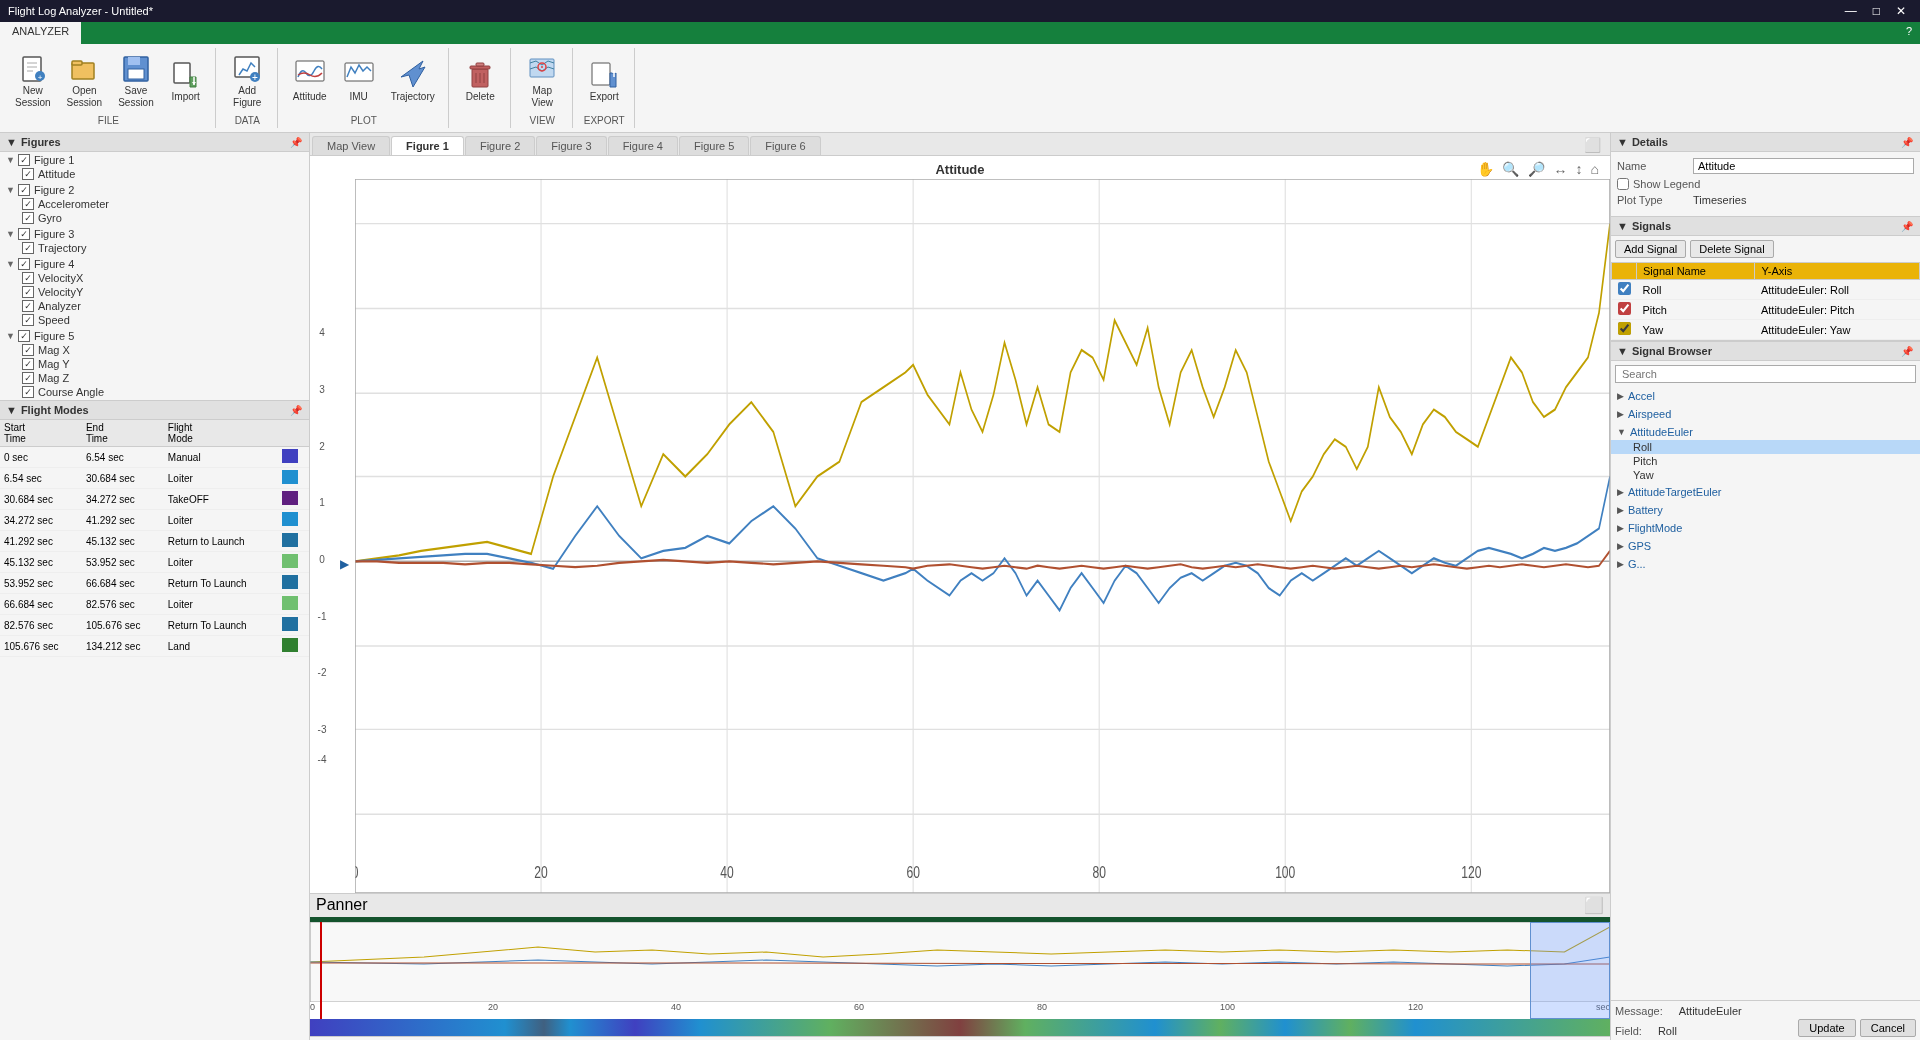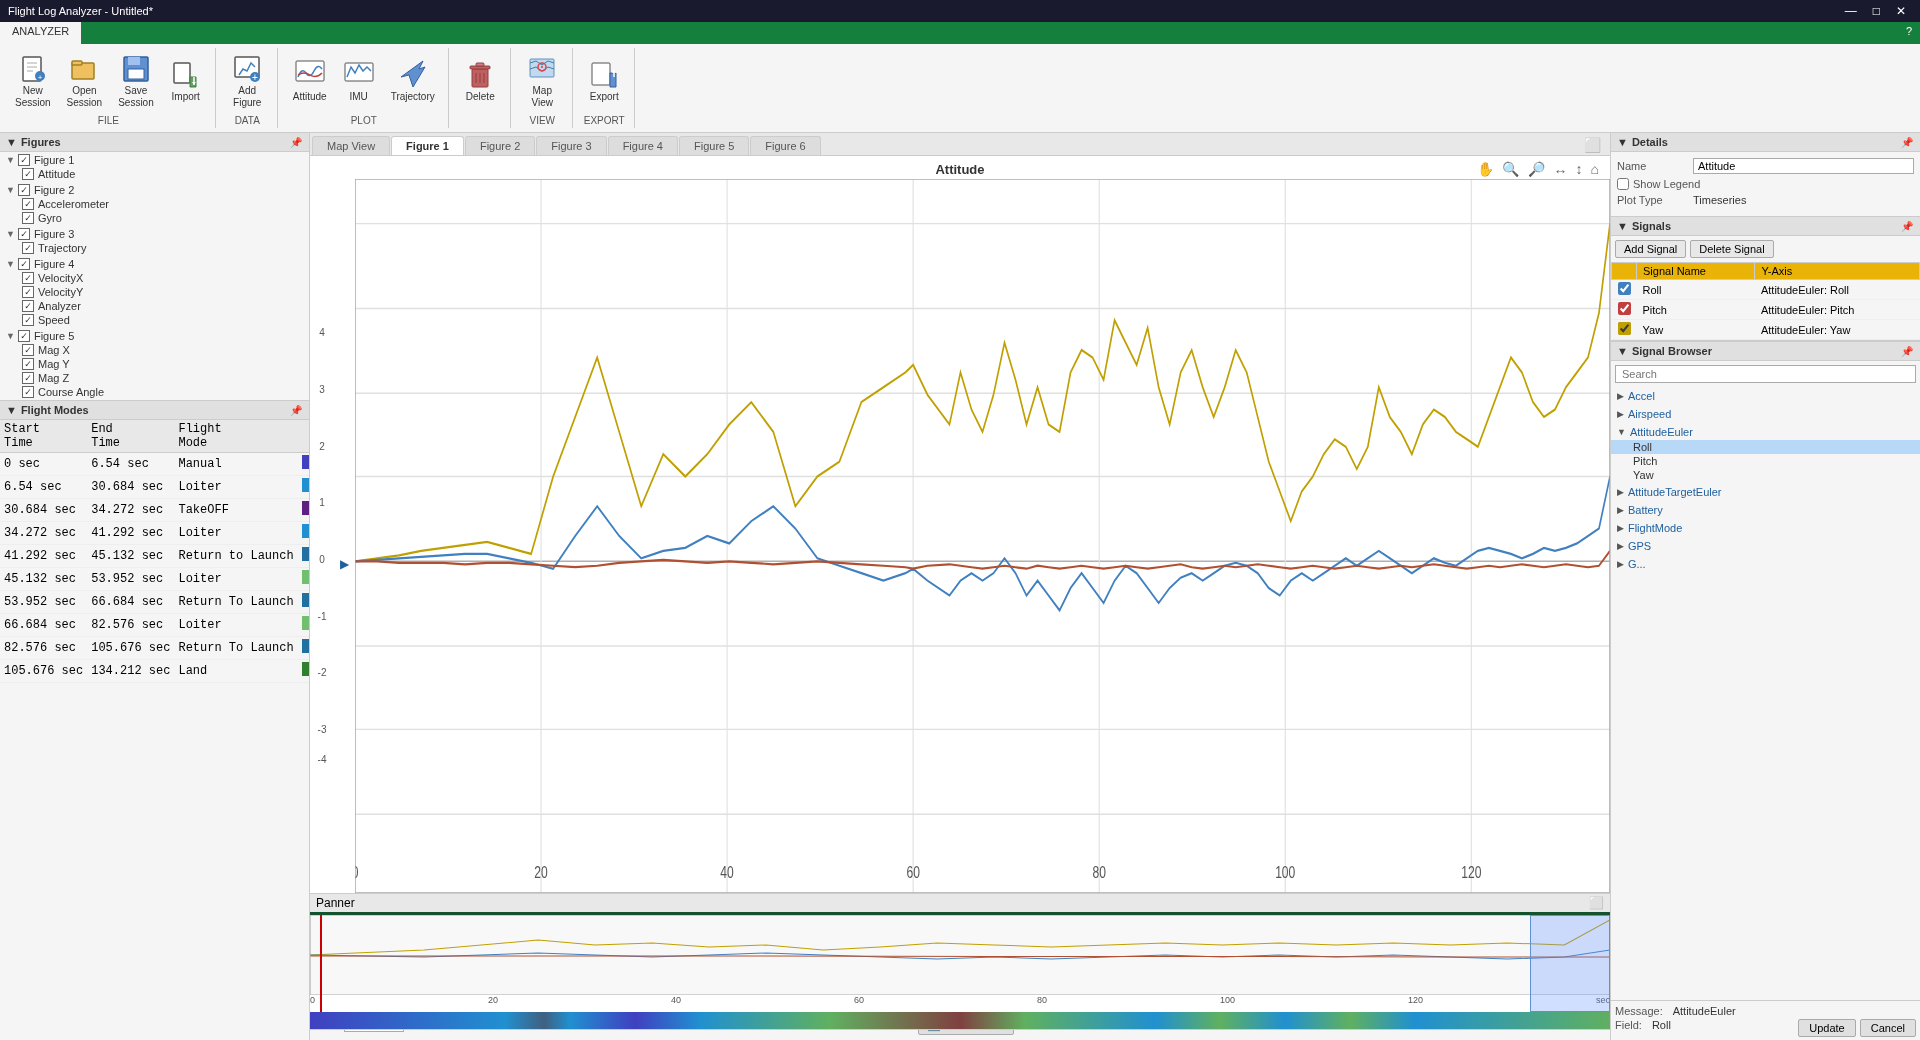--- a/index.html
+++ b/index.html
@@ -41,21 +41,21 @@
     .tree-row { display: flex; align-items: center; padding: 1px 6px; cursor: pointer; }
     .tree-indent { padding-left: 16px; }
     .checkbox { width: 12px; height: 12px; border: 1px solid #666; background: white; display: inline-flex; align-items: center; justify-content: center; margin-right: 4px; font-size: 9px; color: #333; flex-shrink: 0; }
     .checkbox.checked::after { content: '✓'; }
     .tree-label { font-size: 11px; color: #333; }
     .expand-arrow { font-size: 9px; margin-right: 3px; color: #666; }
     
     
     .flight-modes-section { flex: 1; overflow: hidden; display: flex; flex-direction: column; }
     .flight-modes-content { overflow-y: auto; flex: 1; }
-    .flight-table { width: 100%; border-collapse: collapse; font-size: 12px; font-family: Liberation Mono, monospace; }
+    .flight-table { width: 100%; border-collapse: collapse; font-size: 10px; }
     .flight-table th { background: #e8e8e8; padding: 2px 4px; text-align: left; border-bottom: 1px solid #ccc; font-weight: normal; white-space: nowrap; }
     .flight-table td { padding: 2px 4px; border-bottom: 1px solid #eee; white-space: nowrap; }
     .mode-color { width: 16px; height: 14px; display: inline-block; }
     
     
     .center-content { flex: 1; display: flex; flex-direction: column; overflow: hidden; }
     
     
     .tabs-bar { display: flex; background: #e8e8e8; border-bottom: 1px solid #ccc; align-items: center; padding: 0 2px; gap: 1px; padding-top: 2px; }
     .tab { padding: 3px 14px; font-size: 11px; cursor: pointer; border: 1px solid #ccc; border-bottom: none; background: #ddd; border-radius: 3px 3px 0 0; color: #555; }
@@ -63,21 +63,21 @@
     .tab-maximize { margin-left: auto; font-size: 14px; cursor: pointer; padding: 2px 6px; color: #666; }
     
     
     .chart-area { flex: 1; background: white; overflow: hidden; position: relative; display: flex; flex-direction: column; }
     .chart-title { text-align: center; font-size: 13px; font-weight: bold; color: #333; padding: 6px 0 2px; }
     .chart-toolbar { position: absolute; top: 4px; right: 8px; display: flex; gap: 2px; }
     .chart-tool-btn { font-size: 14px; cursor: pointer; color: #666; padding: 1px 3px; }
     
     
     .panner-section { height: 120px; border-top: 1px solid #ccc; position: relative; background: white; }
-    .panner-header { background: #e8e8e8; padding: 2px 6px; display: flex; justify-content: space-between; border-bottom: 3px solid #14532d; font-size: 12px; }
+    .panner-header { background: #e8e8e8; padding: 2px 6px; display: flex; justify-content: space-between; border-bottom: 5px solid #14532d; font-size: 16px; }
     .panner-content { height: calc(100% - 22px); position: relative; background: white; }
     
     
     .timeline-bar { height: 18px; background: linear-gradient(90deg, #4040c0 0%, #2090d0 15%, #406080 18%, #2090d0 20%, #4040c0 25%, #2090d0 30%, #60b060 40%, #804040 50%, #60b060 55%, #2090d0 65%, #60b060 70%, #2090d0 75%, #60b060 80%, #2090d0 85%, #60b060 100%); border-bottom: 1px solid #ccc; }
     
     
     .chart-nav { display: flex; align-items: flex-start; padding: 2px 8px; gap: 8px; border-top: 1px solid #ccc; background: #f5f5f5; height: 28px; }
     .nav-input { width: 60px; border: 1px solid #aaa; padding: 1px 4px; font-size: 11px; text-align: center; }
     .nav-label { font-size: 11px; color: #555; }
     .reset-btn { display: flex; align-items: center; gap: 3px; padding: 2px 8px; font-size: 11px; background: #e0e0e0; border: 1px solid #aaa; cursor: pointer; border-radius: 2px; margin-left: auto; }
@@ -110,21 +110,21 @@
     .signal-tree { flex: 1; overflow-y: auto; }
     .signal-group { padding: 1px 0; }
     .signal-group-header { display: flex; align-items: center; padding: 2px 6px; cursor: pointer; color: #333; }
     .signal-group-arrow { font-size: 9px; margin-right: 4px; color: #555; }
     .signal-group-label { font-size: 11px; color: #2060a0; }
     .signal-item { padding: 1px 6px 1px 22px; font-size: 11px; color: #333; cursor: pointer; }
     .signal-item.selected { background: #b8d8f8; }
     
     
     .right-panel-bottom { border-top: 1px solid #ccc; padding: 4px; display: flex; flex-direction: column; gap: 2px; }
-    .bottom-row { display: flex; align-items: flex-start; gap: 10px; }
+    .bottom-row { display: flex; align-items: flex-end; gap: 16px; }
     .bottom-label { font-size: 11px; color: #555; }
     .bottom-value { font-size: 11px; color: #333; }
     .bottom-btns { display: flex; gap: 4px; justify-content: flex-end; }
     .bottom-btn { padding: 2px 10px; font-size: 11px; background: #e0e0e0; border: 1px solid #aaa; cursor: pointer; border-radius: 2px; }
     
     .section-collapse { font-size: 10px; color: #666; cursor: pointer; }
     .x-axis-label { text-align: center; font-size: 11px; color: #555; padding: 2px 0; }
     
     .chart-wrapper { display: flex; flex: 1; overflow: hidden; }
     .y-axis-area { width: 45px; display: flex; align-items: center; justify-content: center; }

